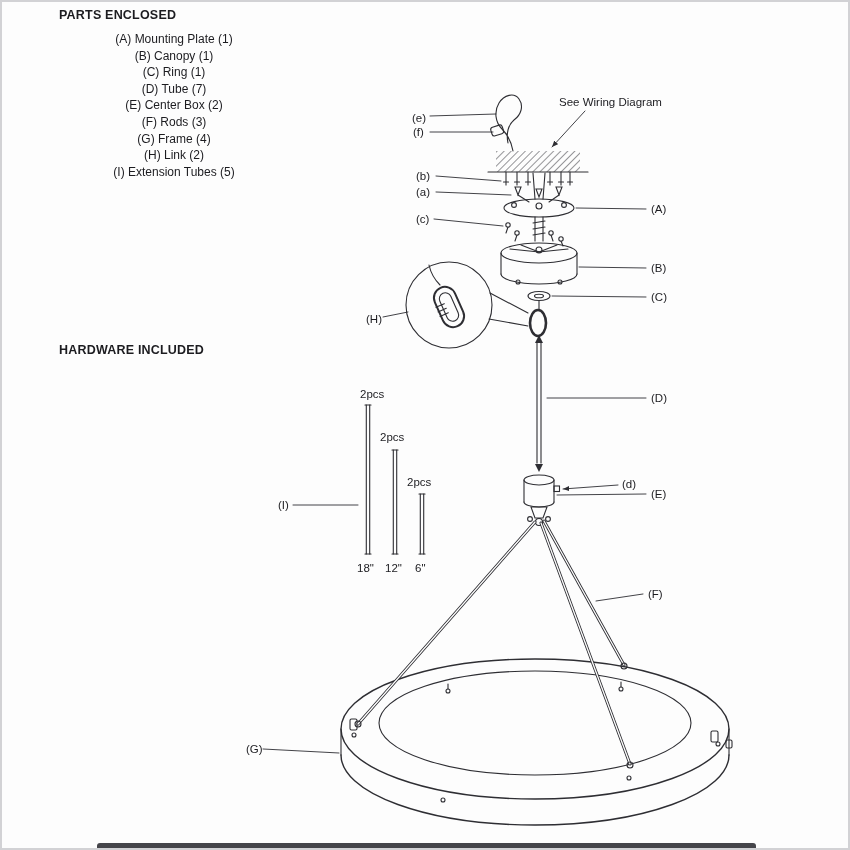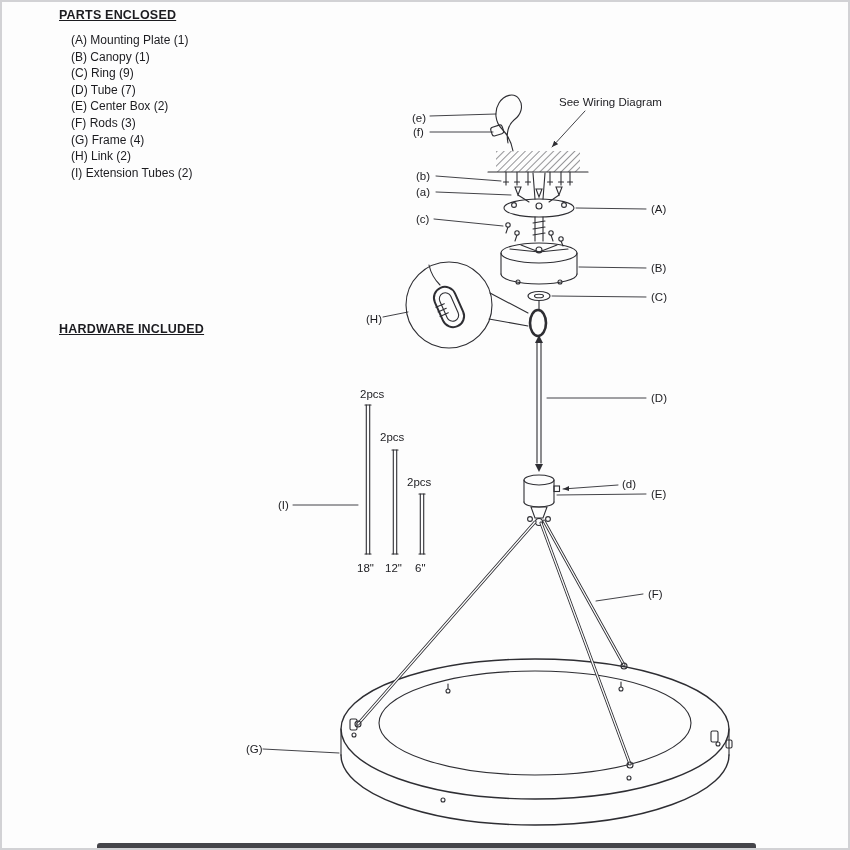--- a/index.html
+++ b/index.html
@@ -9,50 +9,50 @@
     box-sizing:border-box;
     background:#fdfdfd;
     border:2px solid #d2d2d5;
     font-family:"Liberation Sans","DejaVu Sans",sans-serif;
     color:#1c1c20;
     overflow:hidden;
   }
   .list-section{position:absolute;left:57px;width:230px;}
   .list-section h2{
     font-size:12.5px;font-weight:700;letter-spacing:.2px;
-    margin:0 0 11px 0;color:#1c1c20;text-decoration:underline;
+    margin:0 0 11px 0;color:#1c1c20;
   }
-  .list-section ul{list-style:none;margin:12px;padding:0;}
+  .list-section ul{list-style:none;margin:0;padding:0;text-align:center;}
   .list-section li{font-size:12px;line-height:12px;margin-bottom:4.6px;white-space:nowrap;}
   #parts-section{top:6px;}
-  #hardware-section{top:320px;}
+  #hardware-section{top:341px;}
   svg.diagram{position:absolute;left:0;top:0;}
   svg text{font-family:"Liberation Sans","DejaVu Sans",sans-serif;}
   .bottom-bar{
     position:absolute;left:95px;right:92px;bottom:0;height:5px;
     background:#45454a;border-radius:3px 3px 0 0;
   }
 </style>
 </head>
 <body>
 
 <div class="page">
 
   <section class="list-section" id="parts-section">
     <h2>PARTS ENCLOSED</h2>
     <ul>
       <li>(A) Mounting Plate (1)</li>
       <li>(B) Canopy (1)</li>
-      <li>(C) Ring (9)</li>
+      <li>(C) Ring (1)</li>
       <li>(D) Tube (7)</li>
       <li>(E) Center Box (2)</li>
       <li>(F) Rods (3)</li>
       <li>(G) Frame (4)</li>
       <li>(H) Link (2)</li>
-      <li>(I) Extension Tubes (2)</li>
+      <li>(I) Extension Tubes (5)</li>
     </ul>
   </section>
 
   <section class="list-section" id="hardware-section">
     <h2>HARDWARE INCLUDED</h2>
   </section>
 
   <svg class="diagram" width="850" height="850" viewBox="0 0 850 850">
     <defs>
       <marker id="arr" markerWidth="9" markerHeight="8" refX="7" refY="3" orient="auto">

